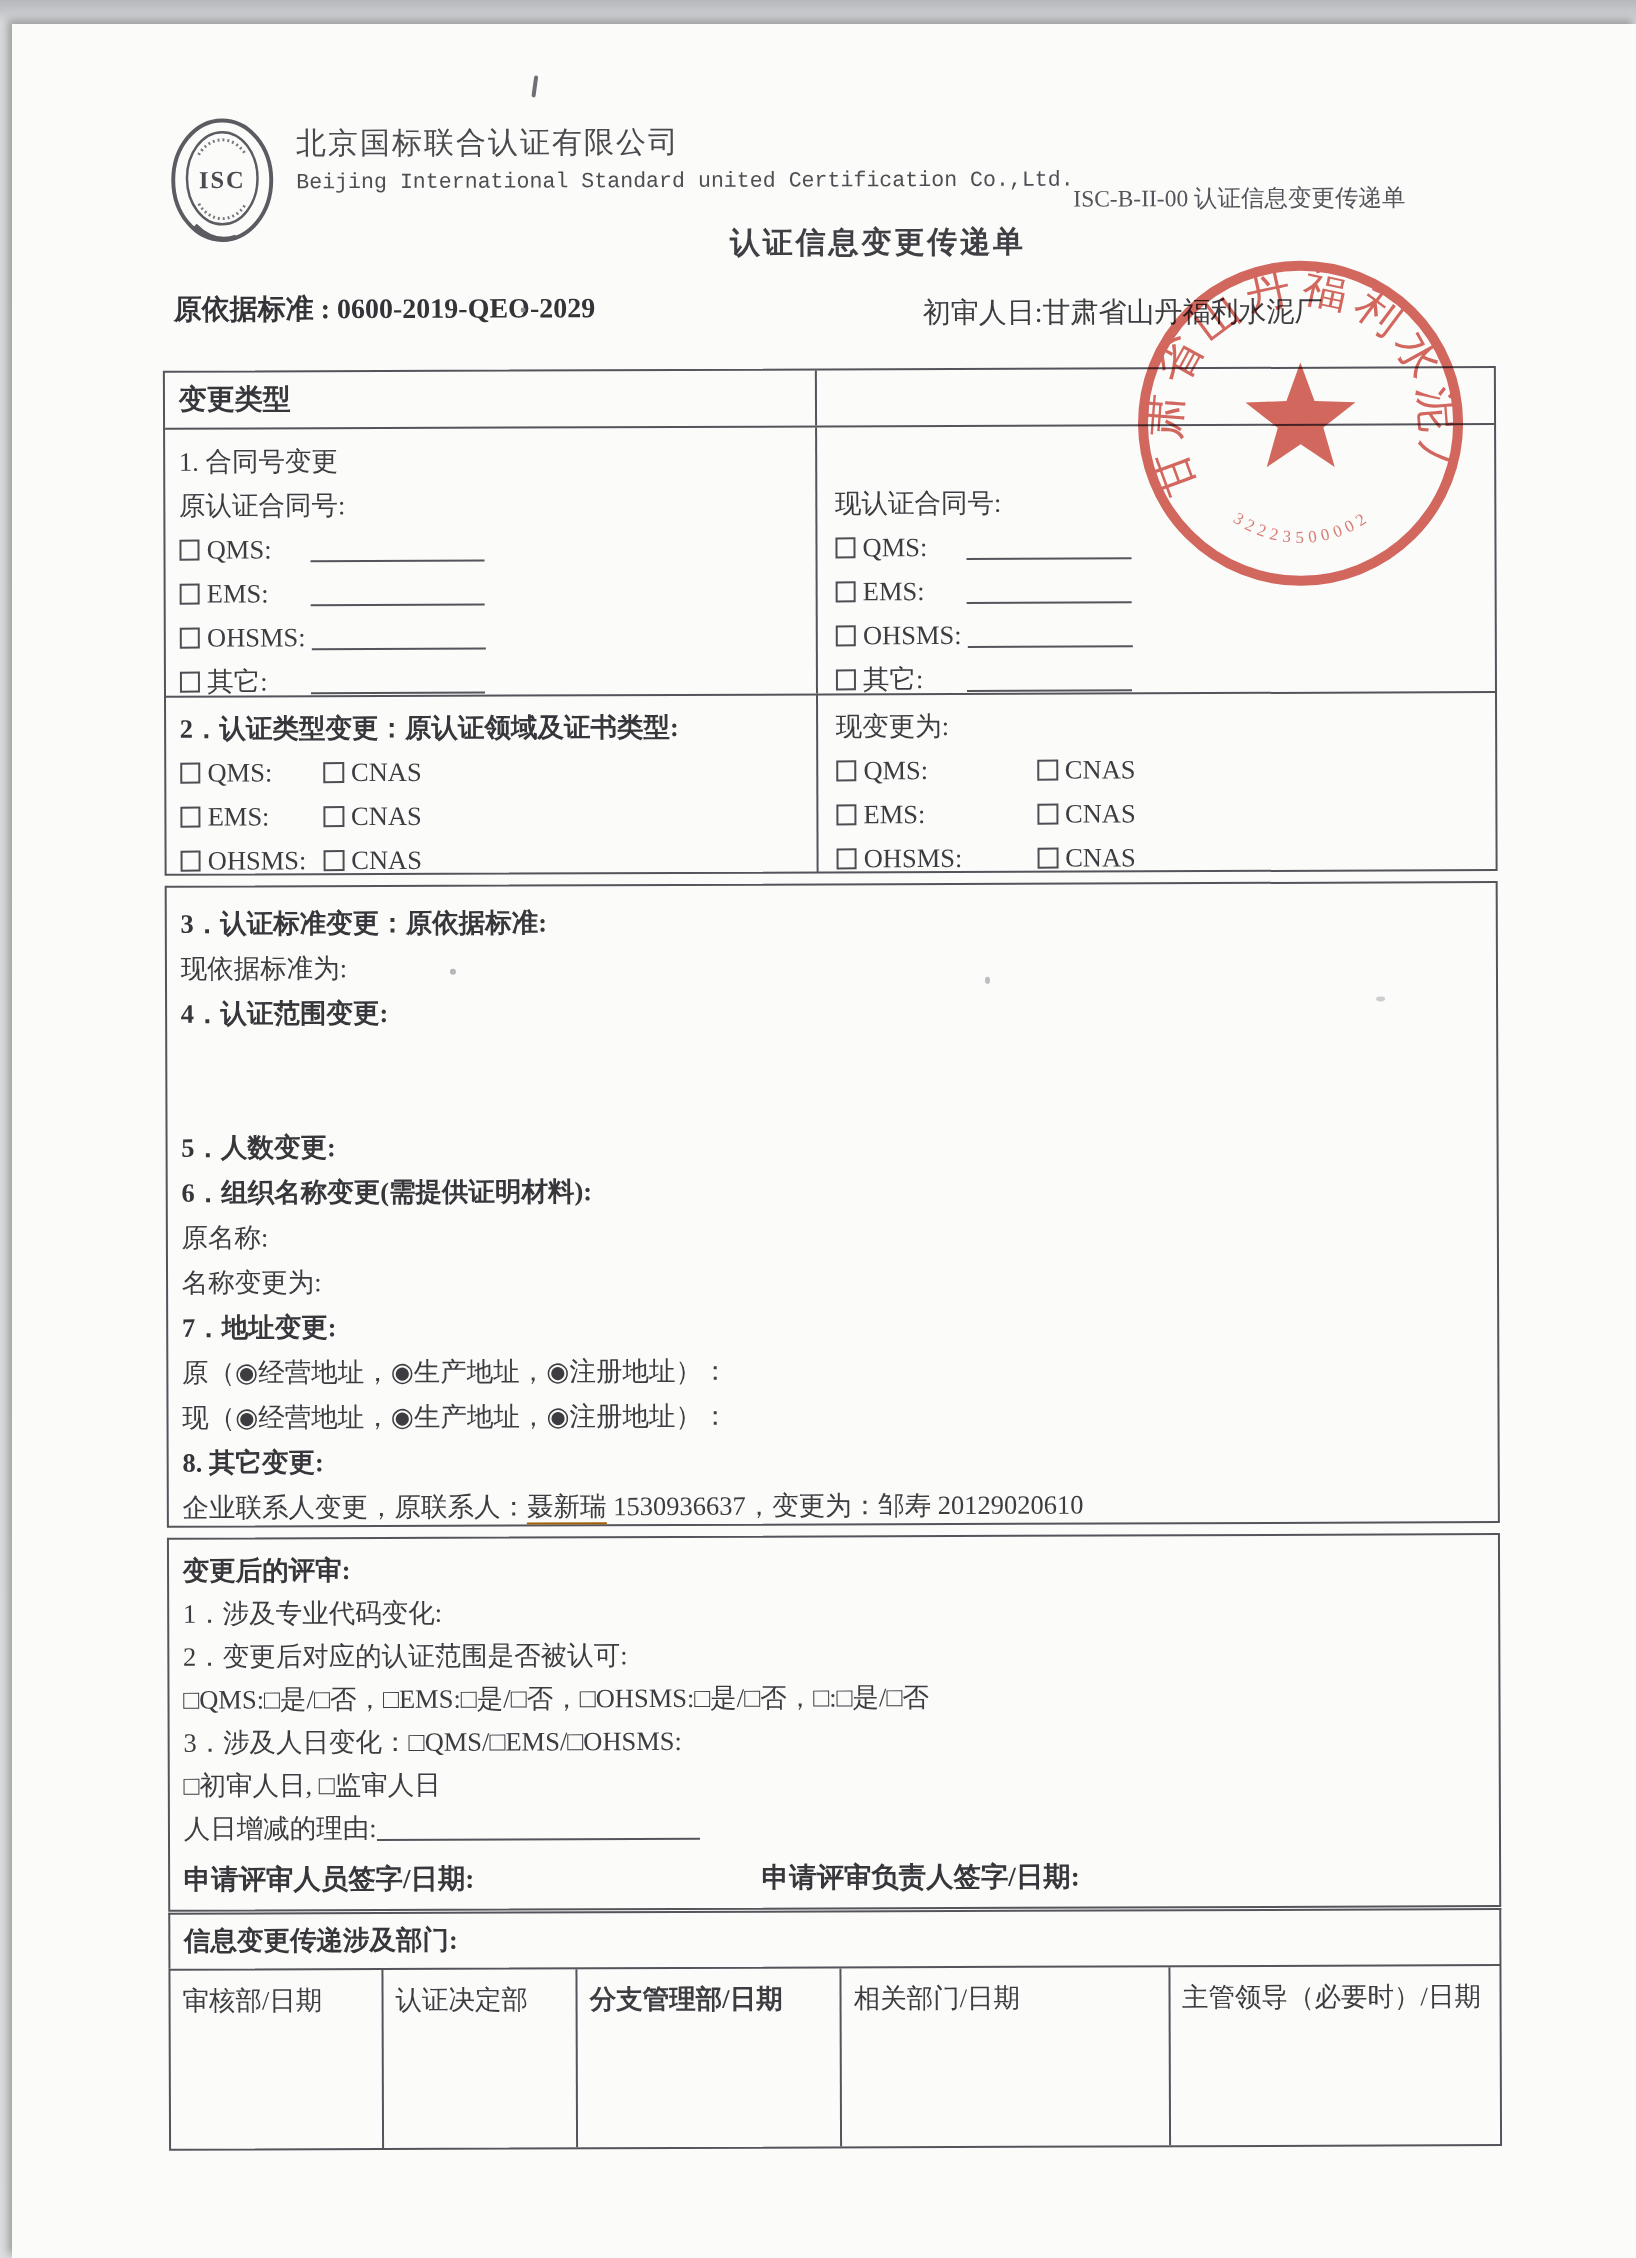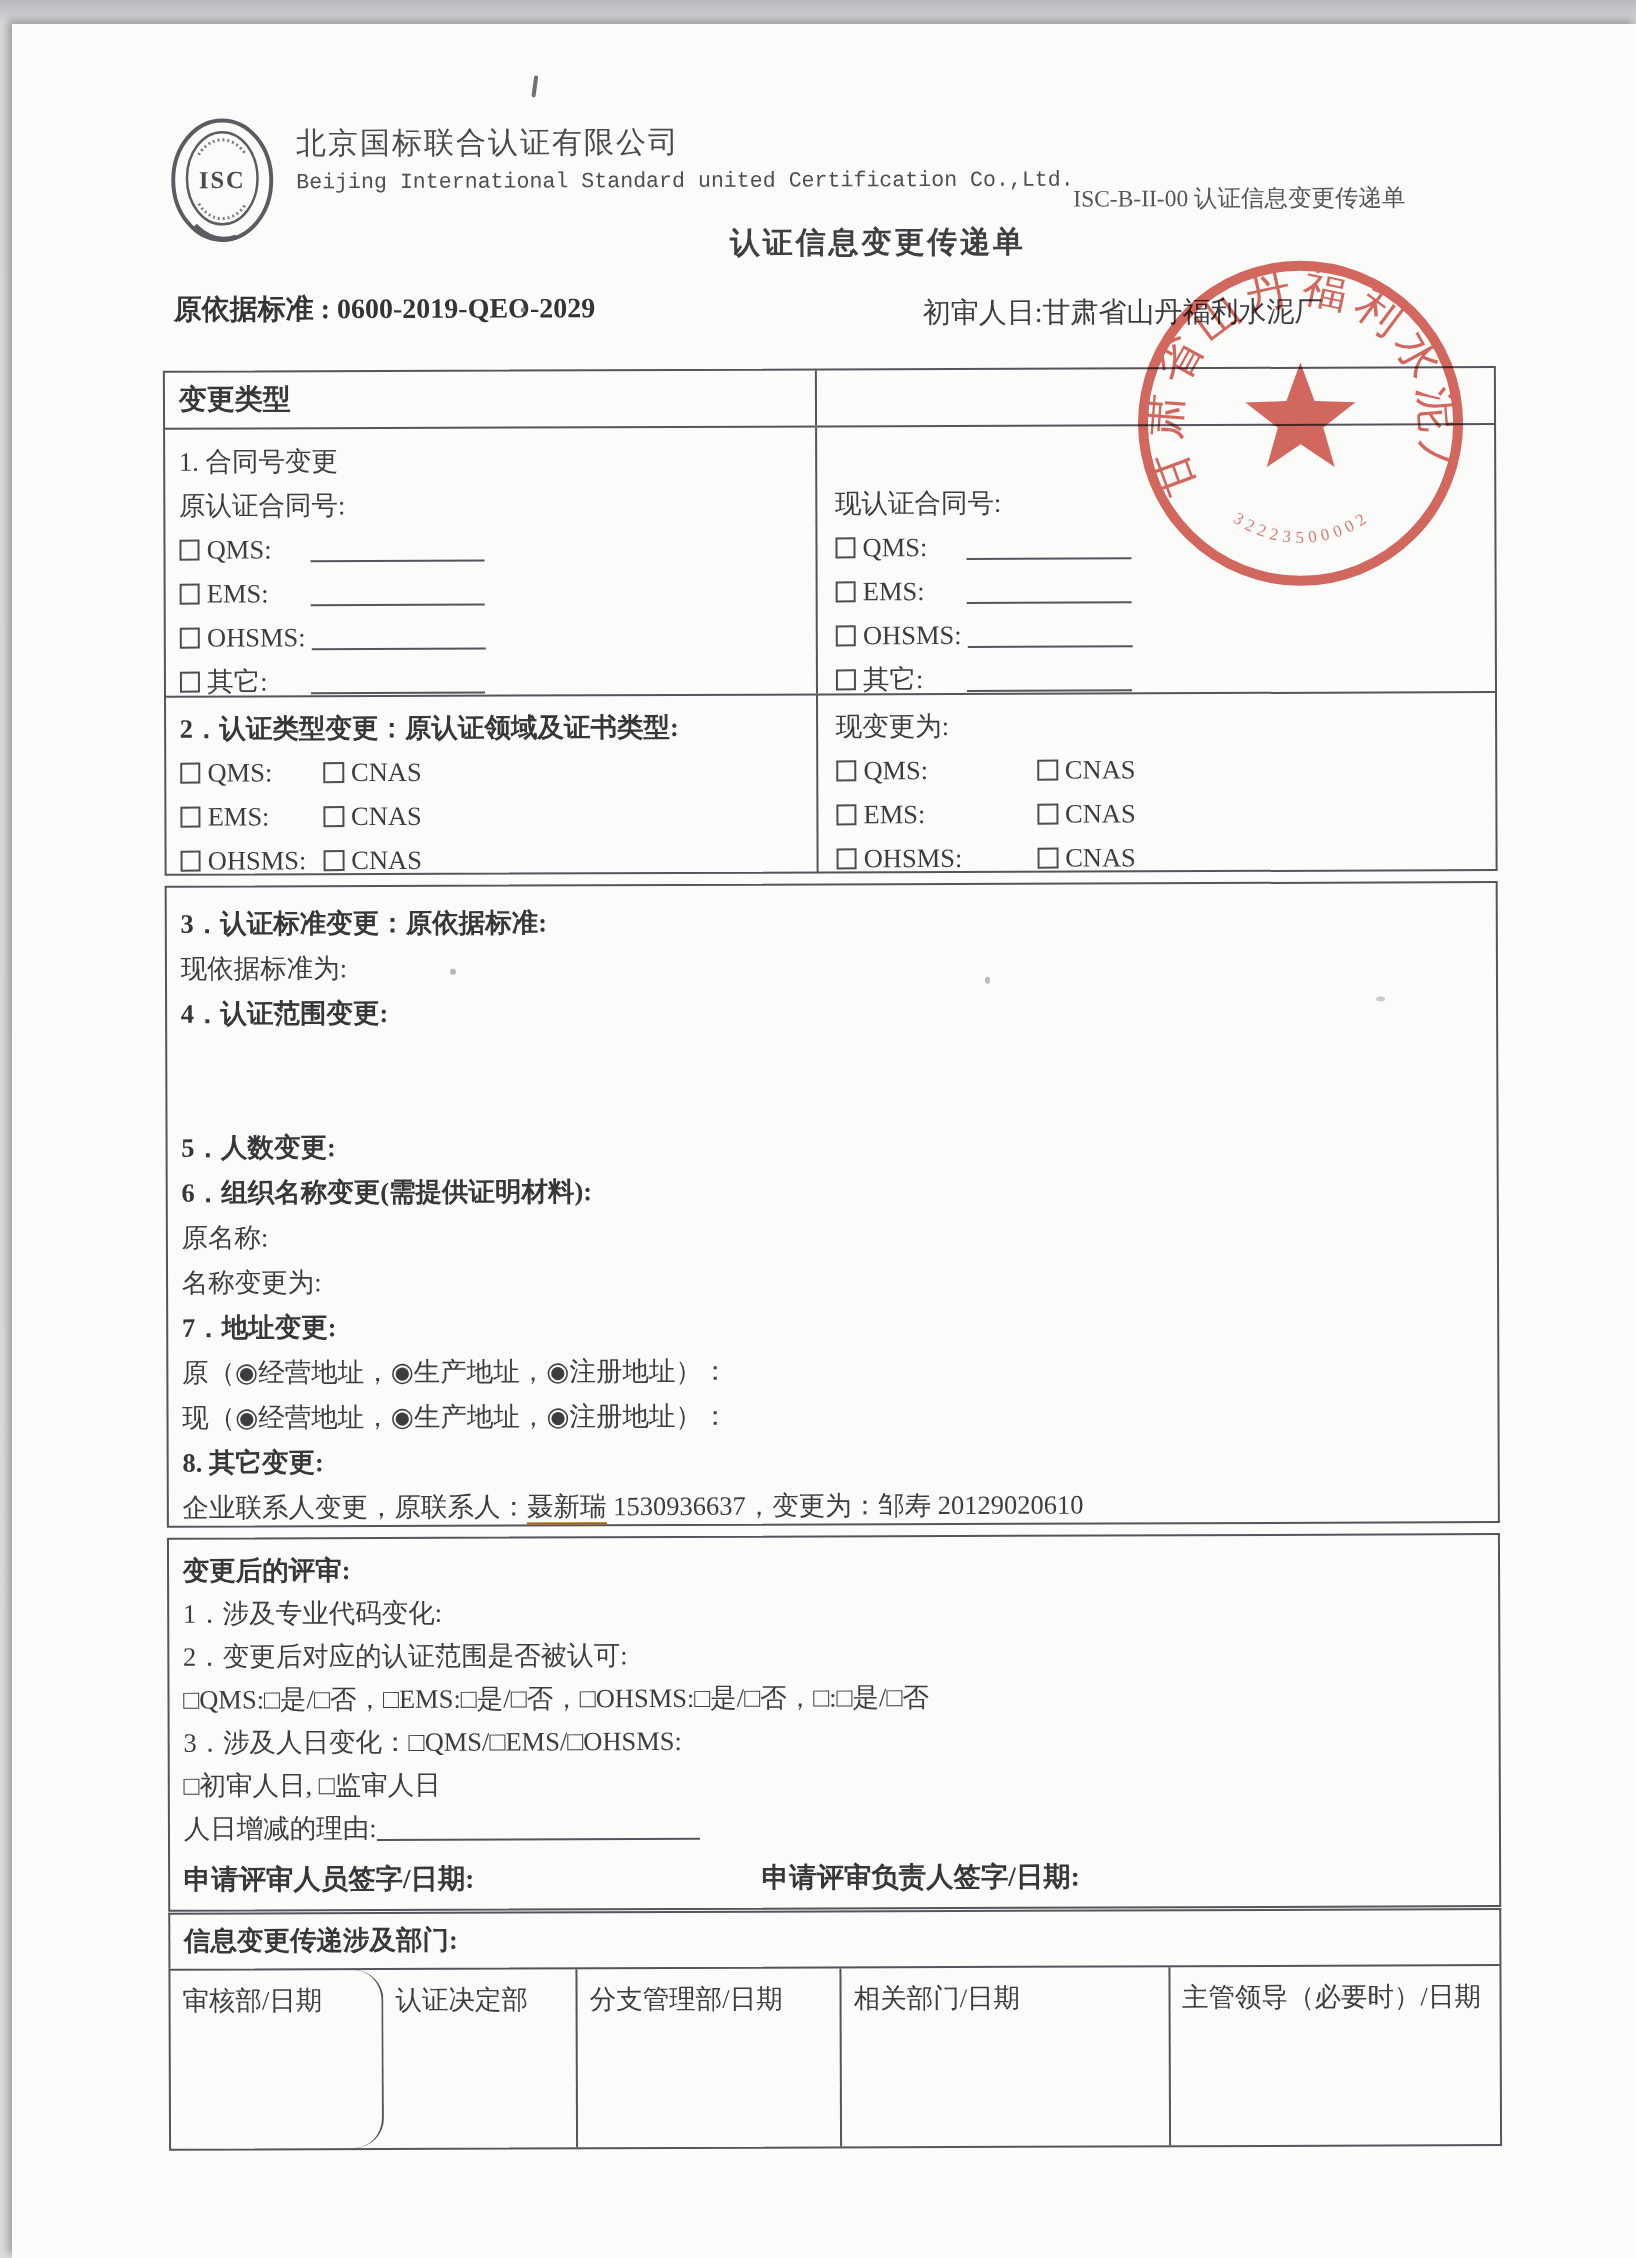--- a/index.html
+++ b/index.html
@@ -154,23 +154,23 @@
     <div><span>人日增减的理由:</span><span class="ul ul330"></span></div>
     <div class="signrow">
       <span class="bold">申请评审人员签字/日期:</span>
       <span class="signright bold">申请评审负责人签字/日期:</span>
     </div>
   </div>
 
   <div class="bx boxD bold">信息变更传递涉及部门:</div>
 
   <div class="bx boxE">
-    <div class="dcell" style="width:16.03%;border-radius:30px;">审核部/日期</div>
+    <div class="dcell" style="width:16.03%;">审核部/日期</div>
     <div class="dcell" style="width:14.63%;">认证决定部</div>
-    <div class="dcell" style="width:19.85%;">分支管理部/日期</div>
+    <div class="dcell" style="width:19.85%;font-weight:bold;">分支管理部/日期</div>
     <div class="dcell" style="width:24.71%;">相关部门/日期</div>
     <div class="dcell" style="width:24.78%;">主管领导（必要时）/日期</div>
   </div>
 
   <svg class="stamp" viewBox="0 0 350 350">
     <defs>
       <path id="arcTop" d="M 72.7 241.5 A 122 122 0 1 1 277.3 241.5" fill="none"></path>
       <path id="arcBot" d="M 101.6 269.3 A 118 118 0 0 0 248.4 269.3" fill="none"></path>
     </defs>
     <circle cx="175" cy="175" r="158" fill="none" stroke="#c8453c" stroke-width="10"></circle>

